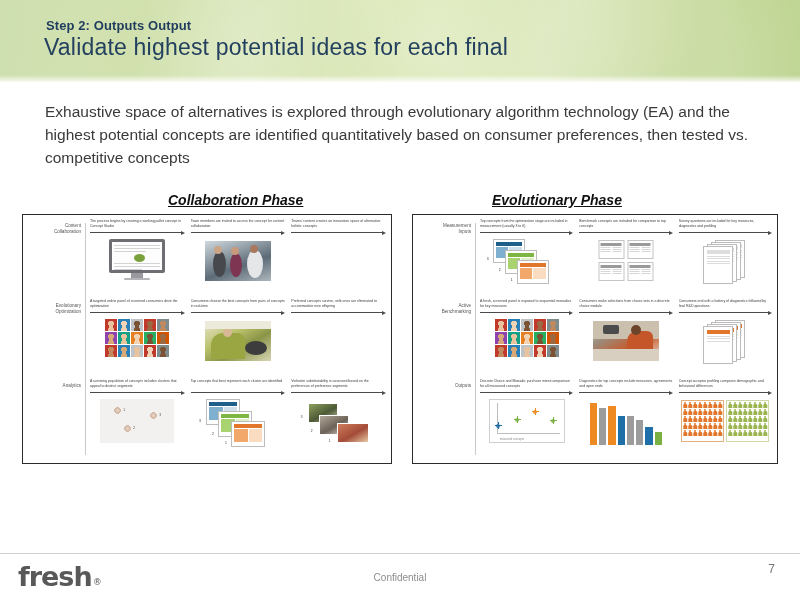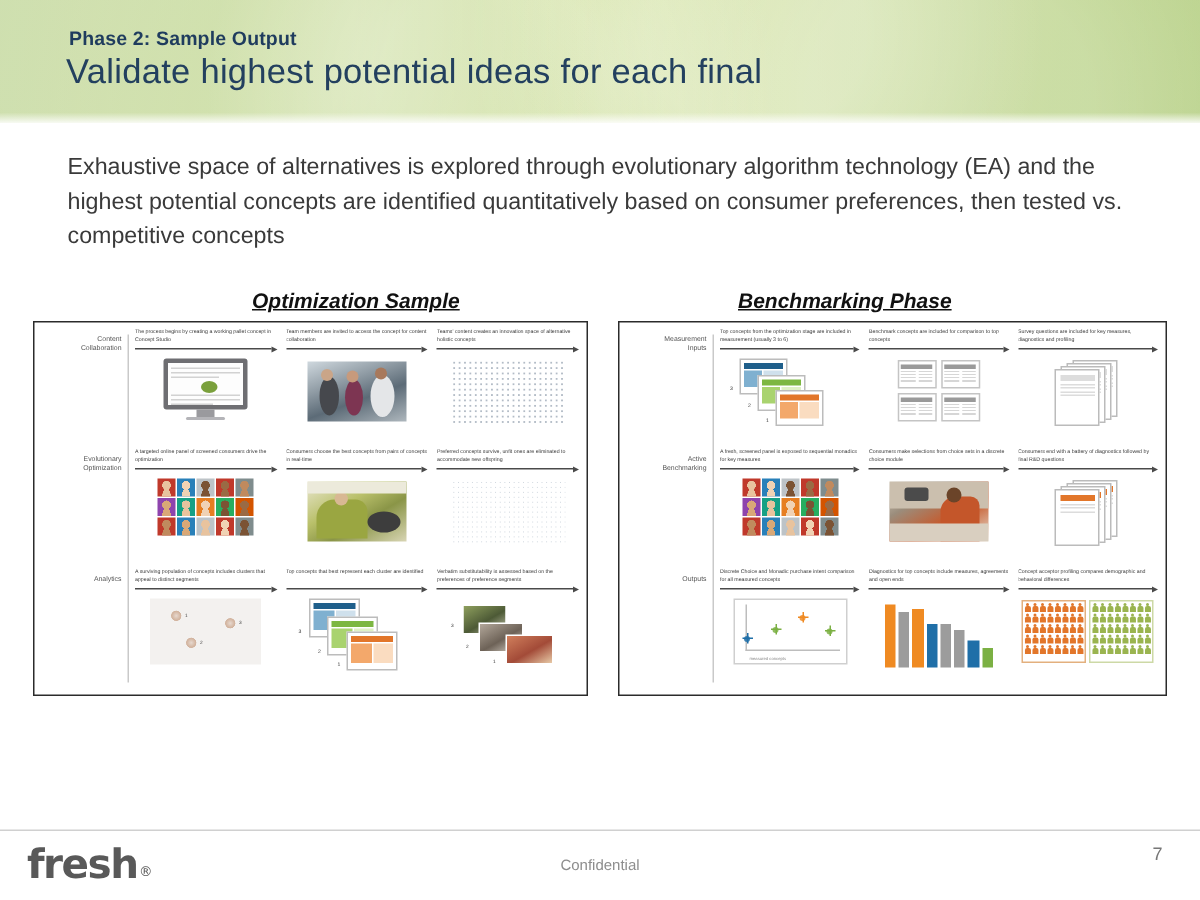--- a/index.html
+++ b/index.html
@@ -204,28 +204,28 @@
   .pageno{
     position:absolute;right:25px;top:562px;font-size:12px;color:#777;
   }
 </style>
 </head>
 <body>
 
 <div class="slide">
 
   <div class="header">
-    <div class="kicker">Phase 2: Sample Output</div>
+    <div class="kicker">Step 2: Outputs Output</div>
     <div class="maintitle">Validate highest potential ideas for each final</div>
   </div>
 
   <div class="lede">Exhaustive space of alternatives is explored through evolutionary algorithm technology (EA) and the highest potential concepts are identified quantitatively based on consumer preferences, then tested vs. competitive concepts</div>
 
-  <div class="phase-title" id="ph-left">Optimization Sample</div>
-  <div class="phase-title" id="ph-right">Benchmarking Phase</div>
+  <div class="phase-title" id="ph-left">Collaboration Phase</div>
+  <div class="phase-title" id="ph-right">Evolutionary Phase</div>
 
   <div class="panel" id="panel-left">
     <div class="divider"></div>
 
     <div class="prow r1">
       <div class="rowlabel"><span>Content</span><br><span>Collaboration</span></div>
       <div class="cells">
         <div class="cell">
           <div class="cap">The process begins by creating a working pallet concept in Concept Studio</div>
           <div class="arrowline"></div>

